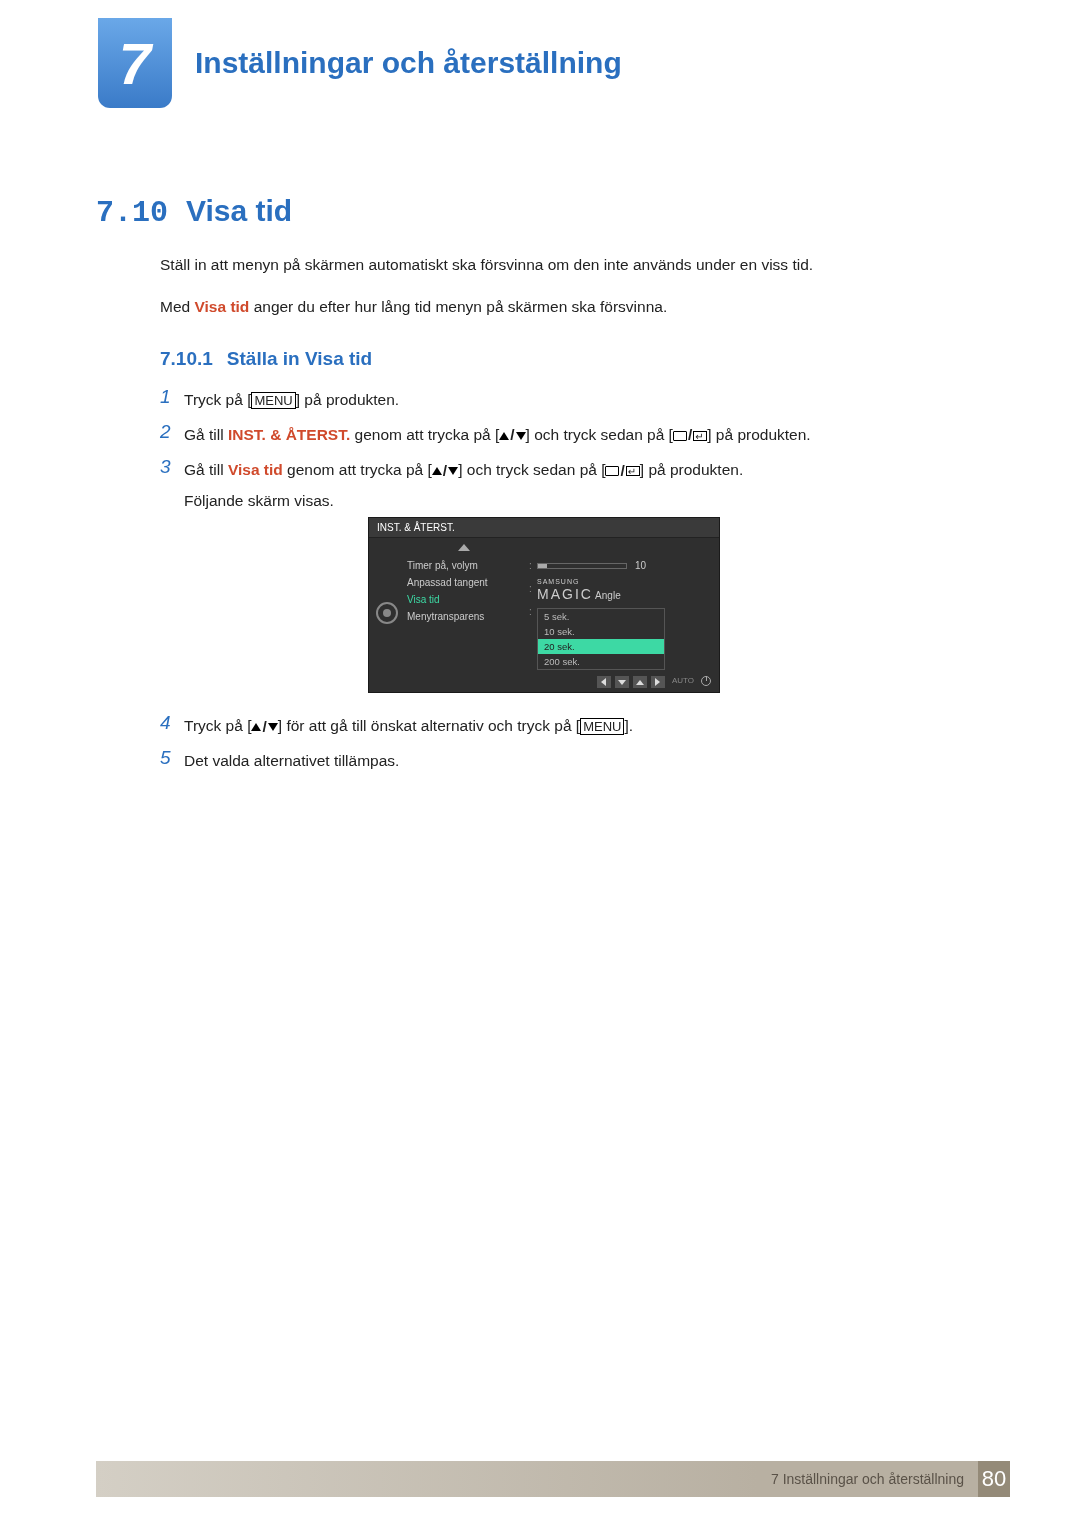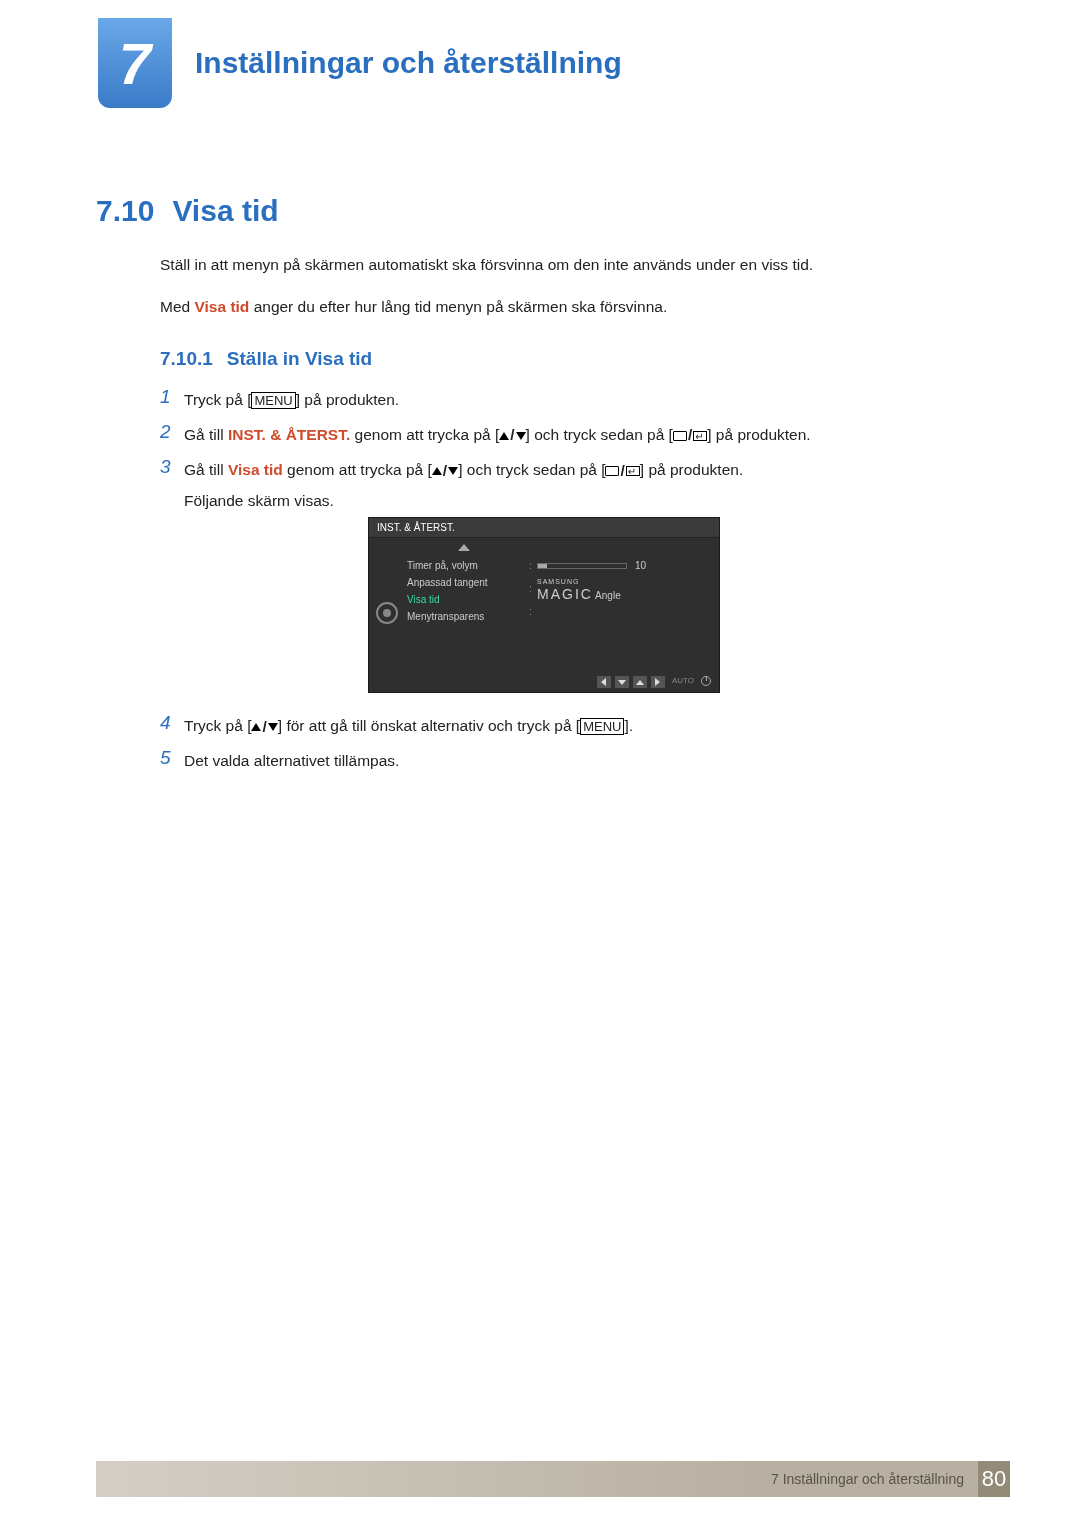--- a/index.html
+++ b/index.html
@@ -36,21 +36,21 @@
   color: #2a6fbf;
 }
 .section-heading {
   position: absolute;
   left: 96px;
   top: 194px;
   font-size: 30px;
   font-weight: bold;
   color: #2a6fbf;
 }
-.section-heading .num { margin-right: 18px; }
+.section-heading .num { margin-right: 18px; font-family: Liberation Mono, monospace; }
 .body-text {
   position: absolute;
   left: 160px;
   font-size: 15.5px;
   line-height: 1.5;
   color: #222;
 }
 .p1 { top: 253px; width: 800px; }
 .p2 { top: 295px; width: 800px; }
 .highlight-red { color: #d04a2c; font-weight: bold; }
@@ -366,20 +366,26 @@
       </div>
       <div class="osd-val-row">
         <span class="colon">:</span>
         <span>
           <span class="osd-samsung">SAMSUNG</span><br>
           <span class="osd-magic">MAGIC</span><span> Angle</span>
         </span>
       </div>
       <div class="osd-val-row" style="align-items:flex-start">
         <span class="colon">:</span>
+        <div class="osd-dropdown">
+          <div class="osd-opt">5 sek.</div>
+          <div class="osd-opt">10 sek.</div>
+          <div class="osd-opt hover">20 sek.</div>
+          <div class="osd-opt">200 sek.</div>
+        </div>
       </div>
     </div>
   </div>
   <div class="osd-footer">
     <div class="osd-fbtn">
         <span class="tri-l"></span>
       </div>
     <div class="osd-fbtn">
         <span class="tri-d2"></span>
       </div>

